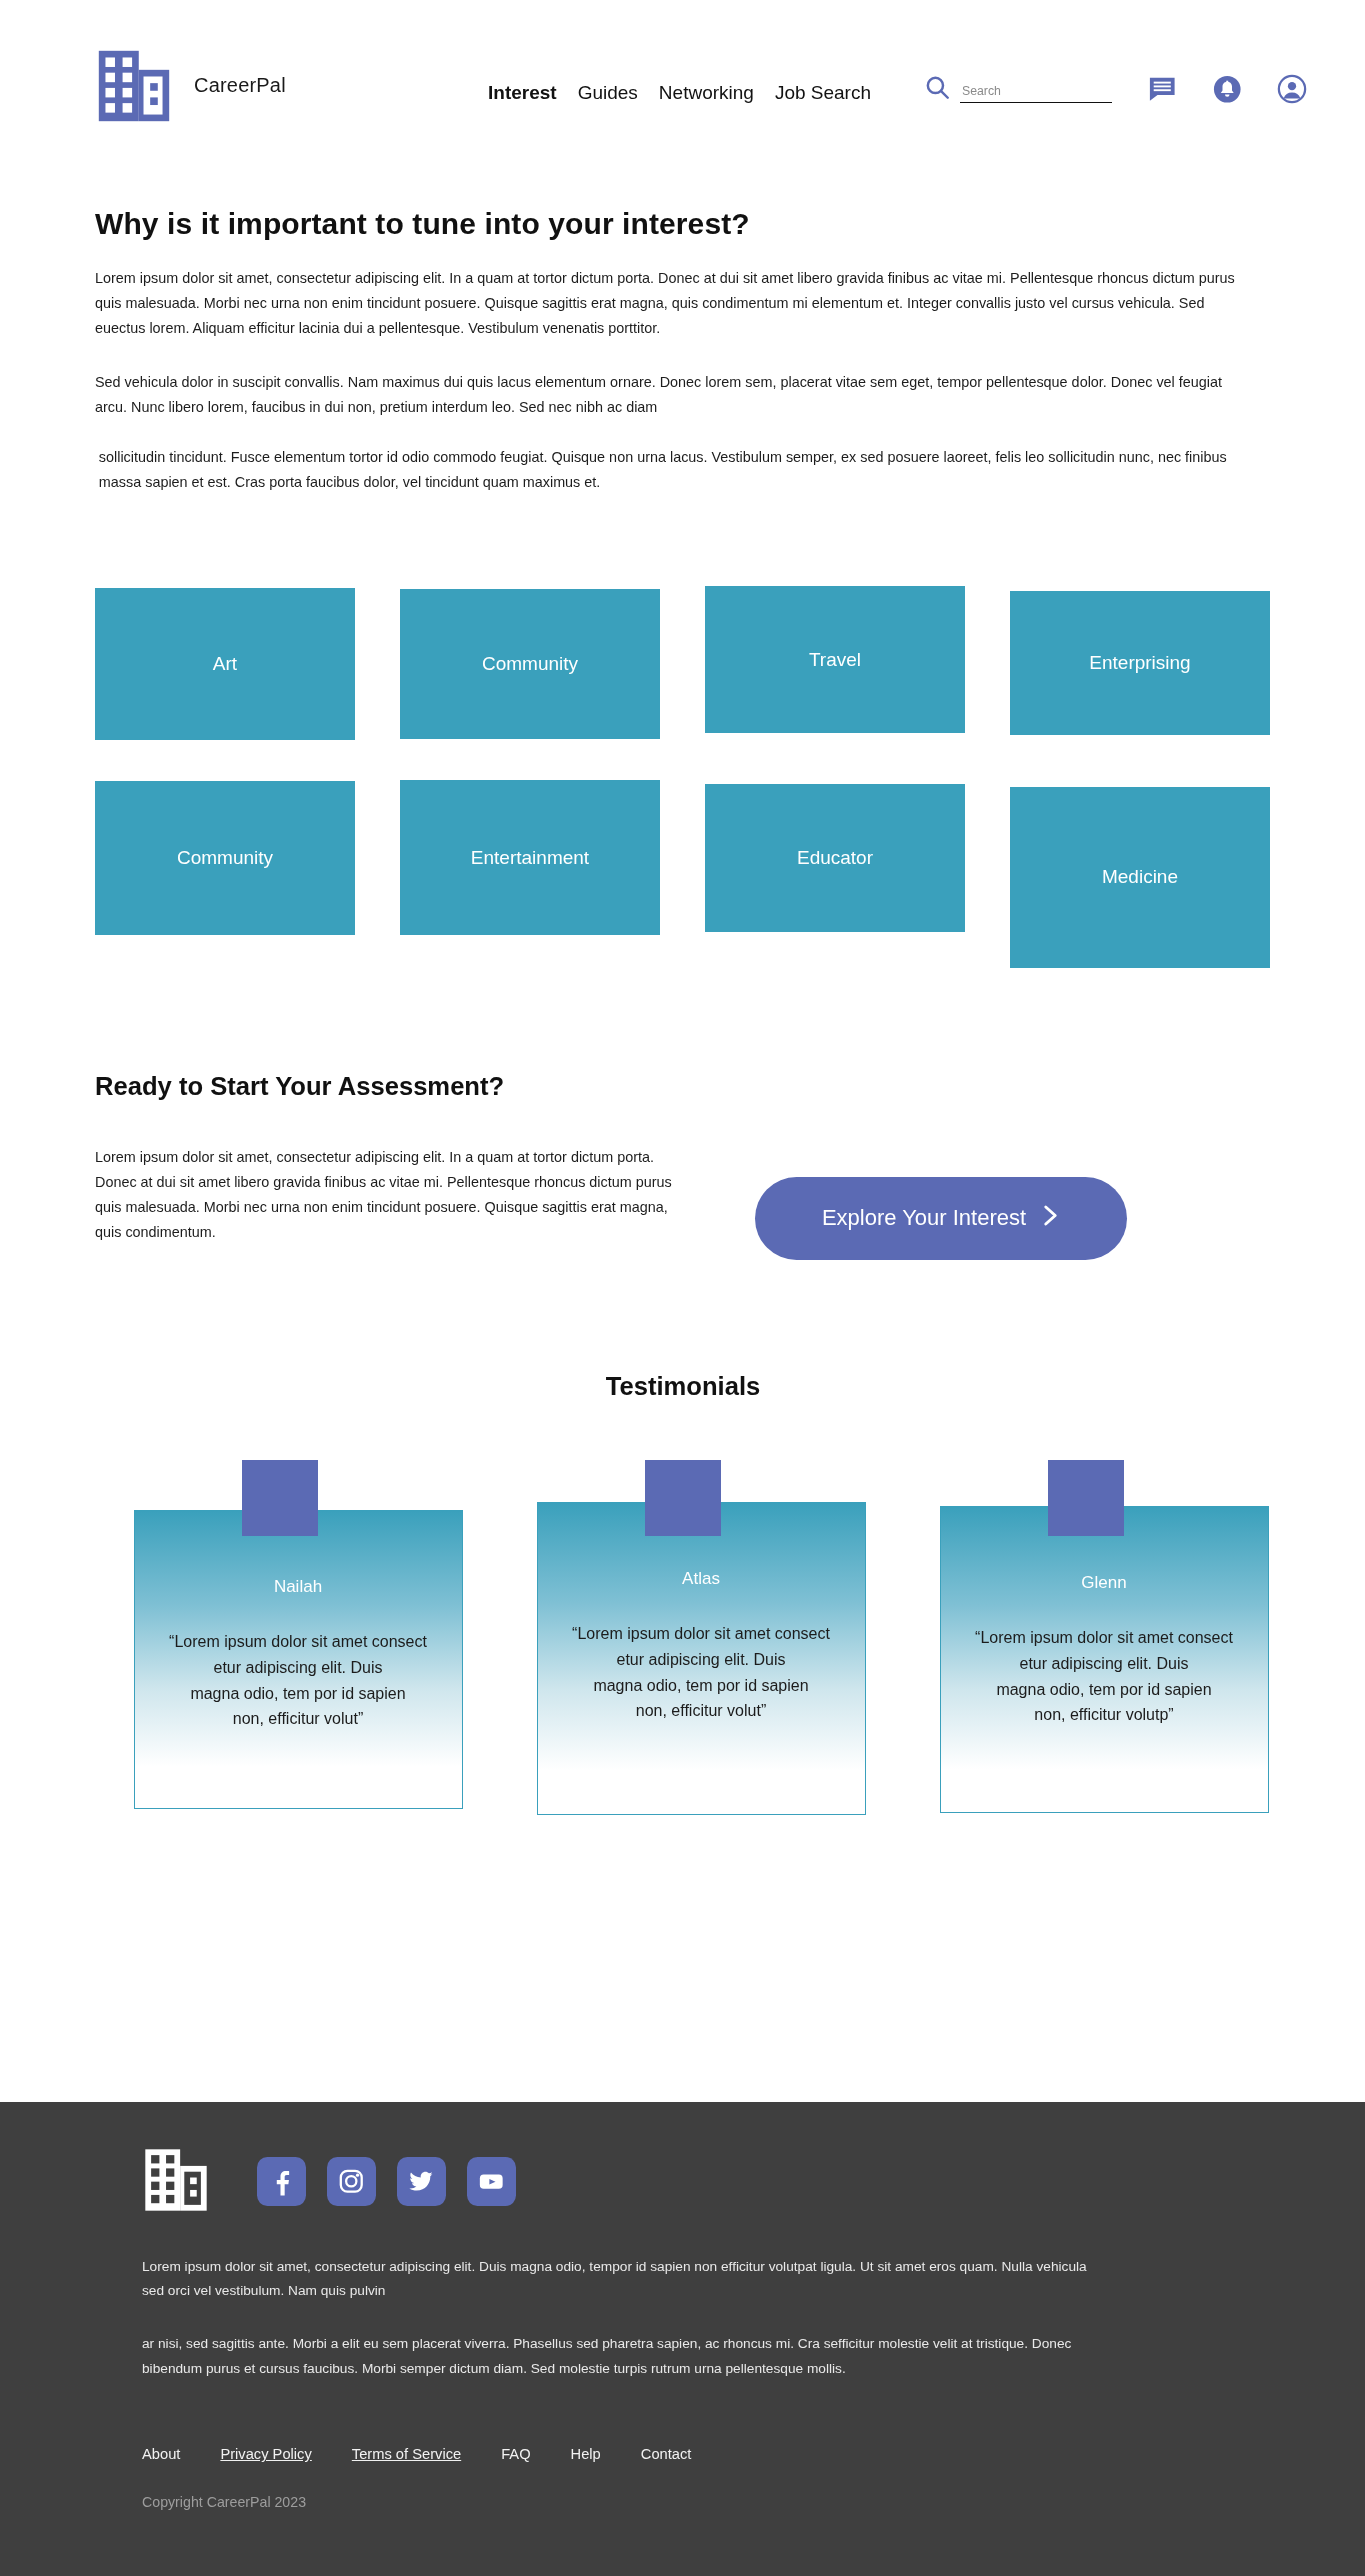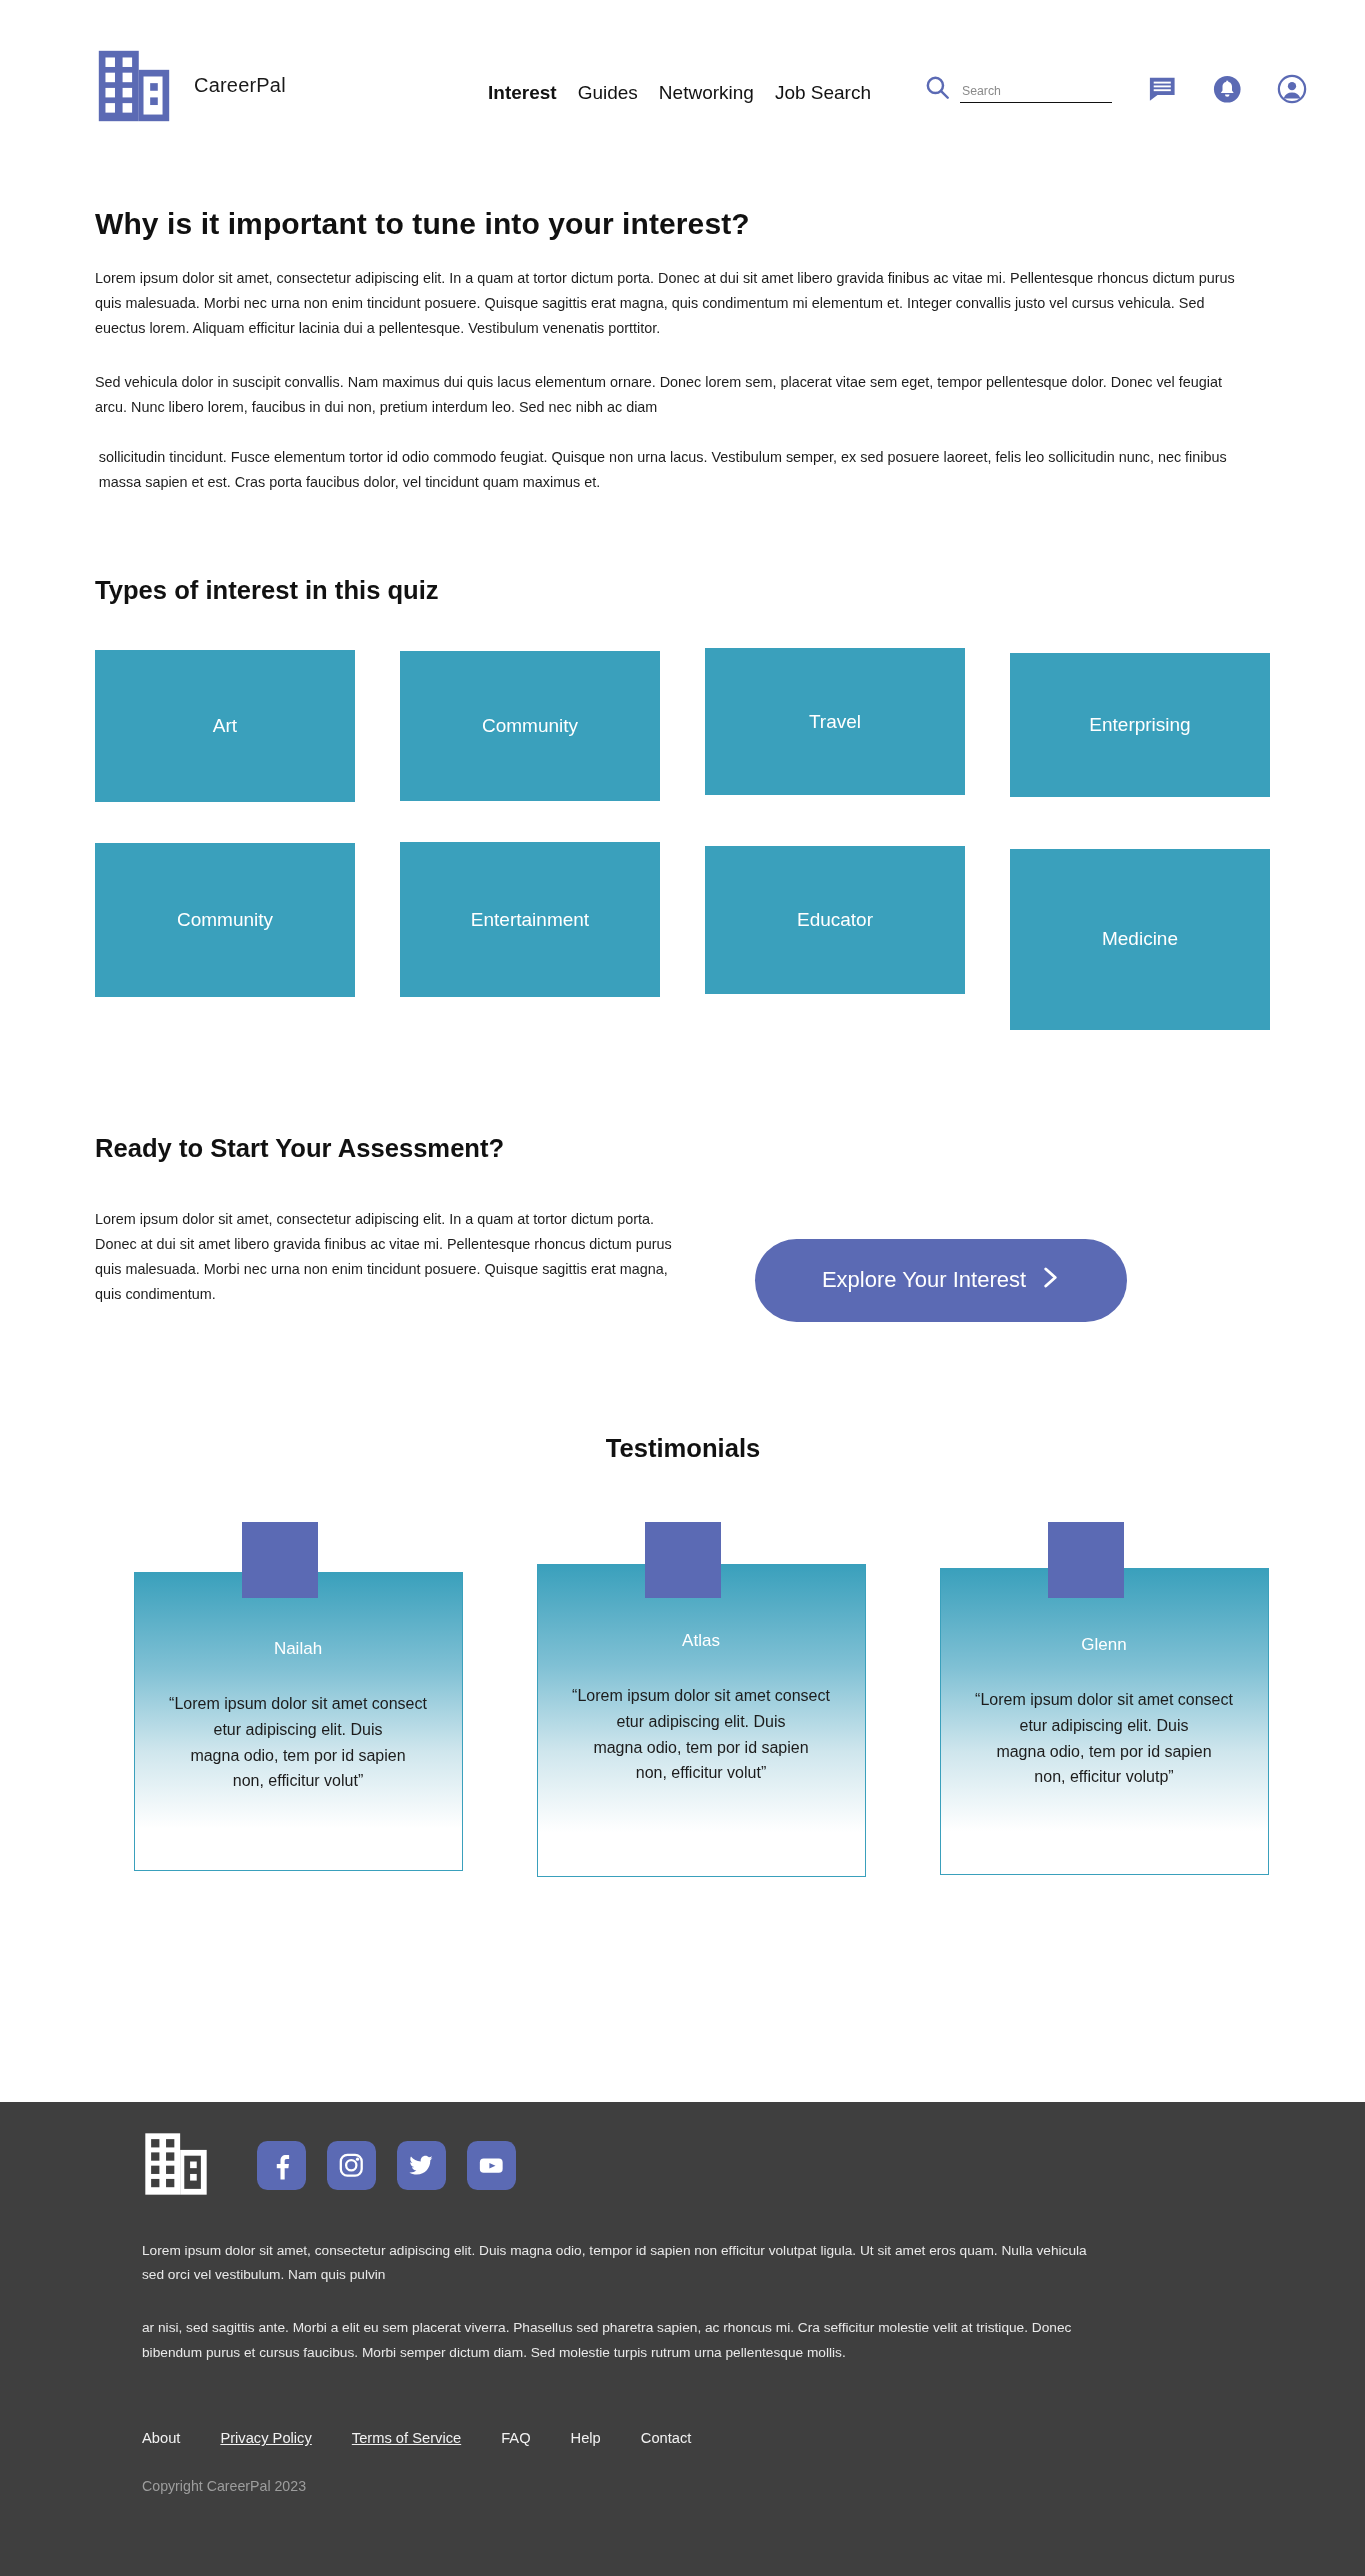--- a/index.html
+++ b/index.html
@@ -201,21 +201,21 @@
   }
 
   
   .footer {
     position: absolute;
     left: 0;
     bottom: 0;
     width: 1366px;
     height: 474px;
     background: #3f3f3f;
-    padding: 28px 142px 0 142px;
+    padding: 44px 142px 0 142px;
   }
   .footer-top { display: flex; align-items: center; gap: 47px; }
   .social-row { display: flex; gap: 21px; align-items: center; }
   .social {
     width: 49px;
     height: 49px;
     border-radius: 10.4px;
     background: #5b6ab4;
     display: flex;
     align-items: center;
@@ -321,21 +321,20 @@
 </div>
 
 <div class="section" id="why-section">
   <h1 class="h1">Why is it important to tune into your interest?</h1>
   <p class="body-p p1">Lorem ipsum dolor sit amet, consectetur adipiscing elit. In a quam at tortor dictum porta. Donec at dui sit amet libero gravida finibus ac vitae mi. Pellentesque rhoncus dictum purus quis malesuada. Morbi nec urna non enim tincidunt posuere. Quisque sagittis erat magna, quis condimentum mi elementum et. Integer convallis justo vel cursus vehicula. Sed euectus lorem. Aliquam efficitur lacinia dui a pellentesque. Vestibulum venenatis porttitor.</p>
   <p class="body-p p2">Sed vehicula dolor in suscipit convallis. Nam maximus dui quis lacus elementum ornare. Donec lorem sem, placerat vitae sem eget, tempor pellentesque dolor. Donec vel feugiat arcu. Nunc libero lorem, faucibus in dui non, pretium interdum leo. Sed nec nibh ac diam</p>
   <p class="body-p p3">sollicitudin tincidunt. Fusce elementum tortor id odio commodo feugiat. Quisque non urna lacus. Vestibulum semper, ex sed posuere laoreet, felis leo sollicitudin nunc, nec finibus massa sapien et est. Cras porta faucibus dolor, vel tincidunt quam maximus et.</p>
 </div>
 
 <div class="section" id="types-section">
-  <h2 class="h2">Types of interest in this quiz</h2>
 
   <div class="types-grid row1">
     <div class="type-card c0">Art</div>
     <div class="type-card c1">Community</div>
     <div class="type-card c2">Travel</div>
     <div class="type-card c3">Enterprising</div>
   </div>
 
   <div class="types-grid row2 types-row2">
     <div class="type-card c0">Community</div>

